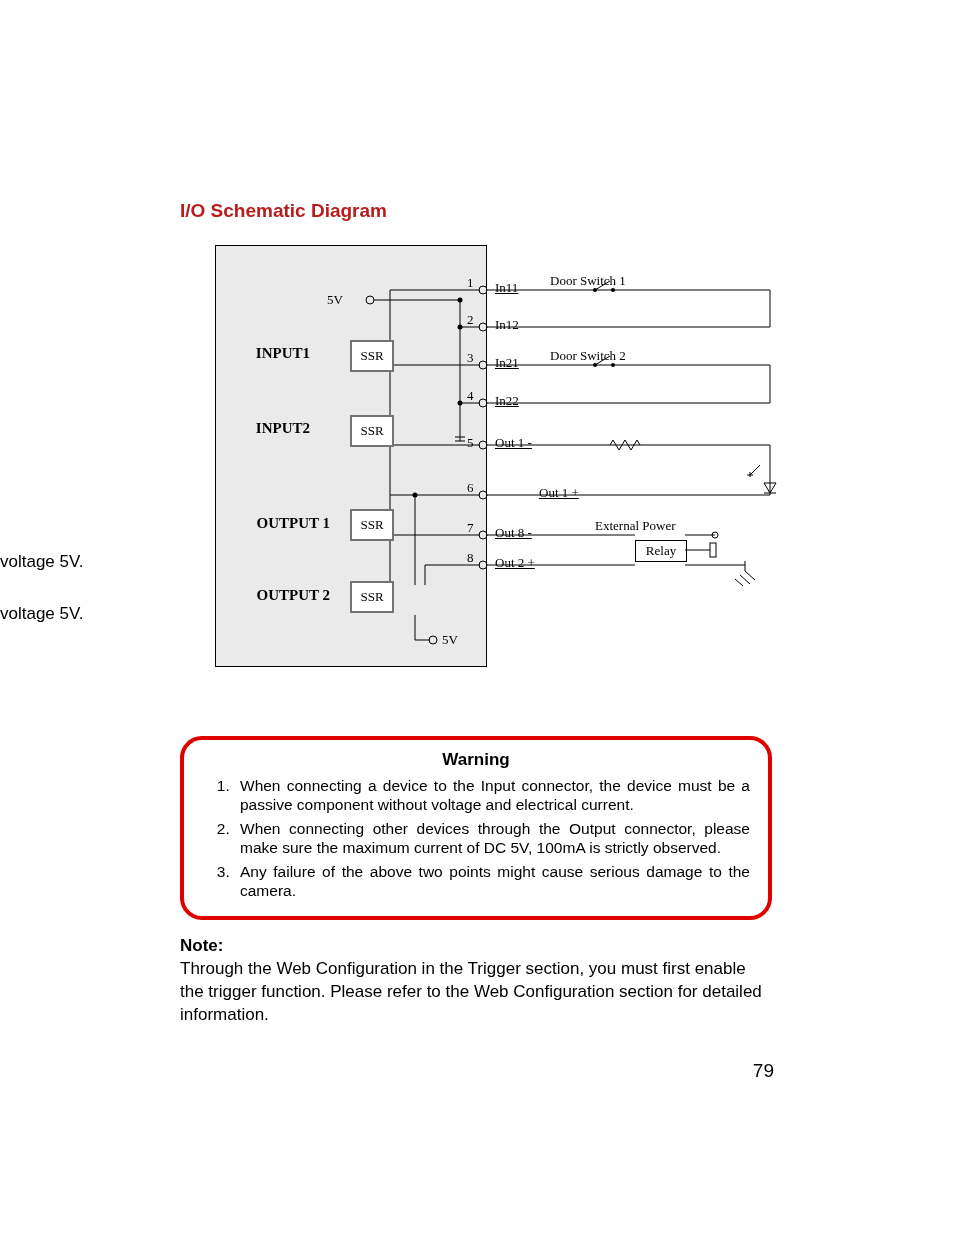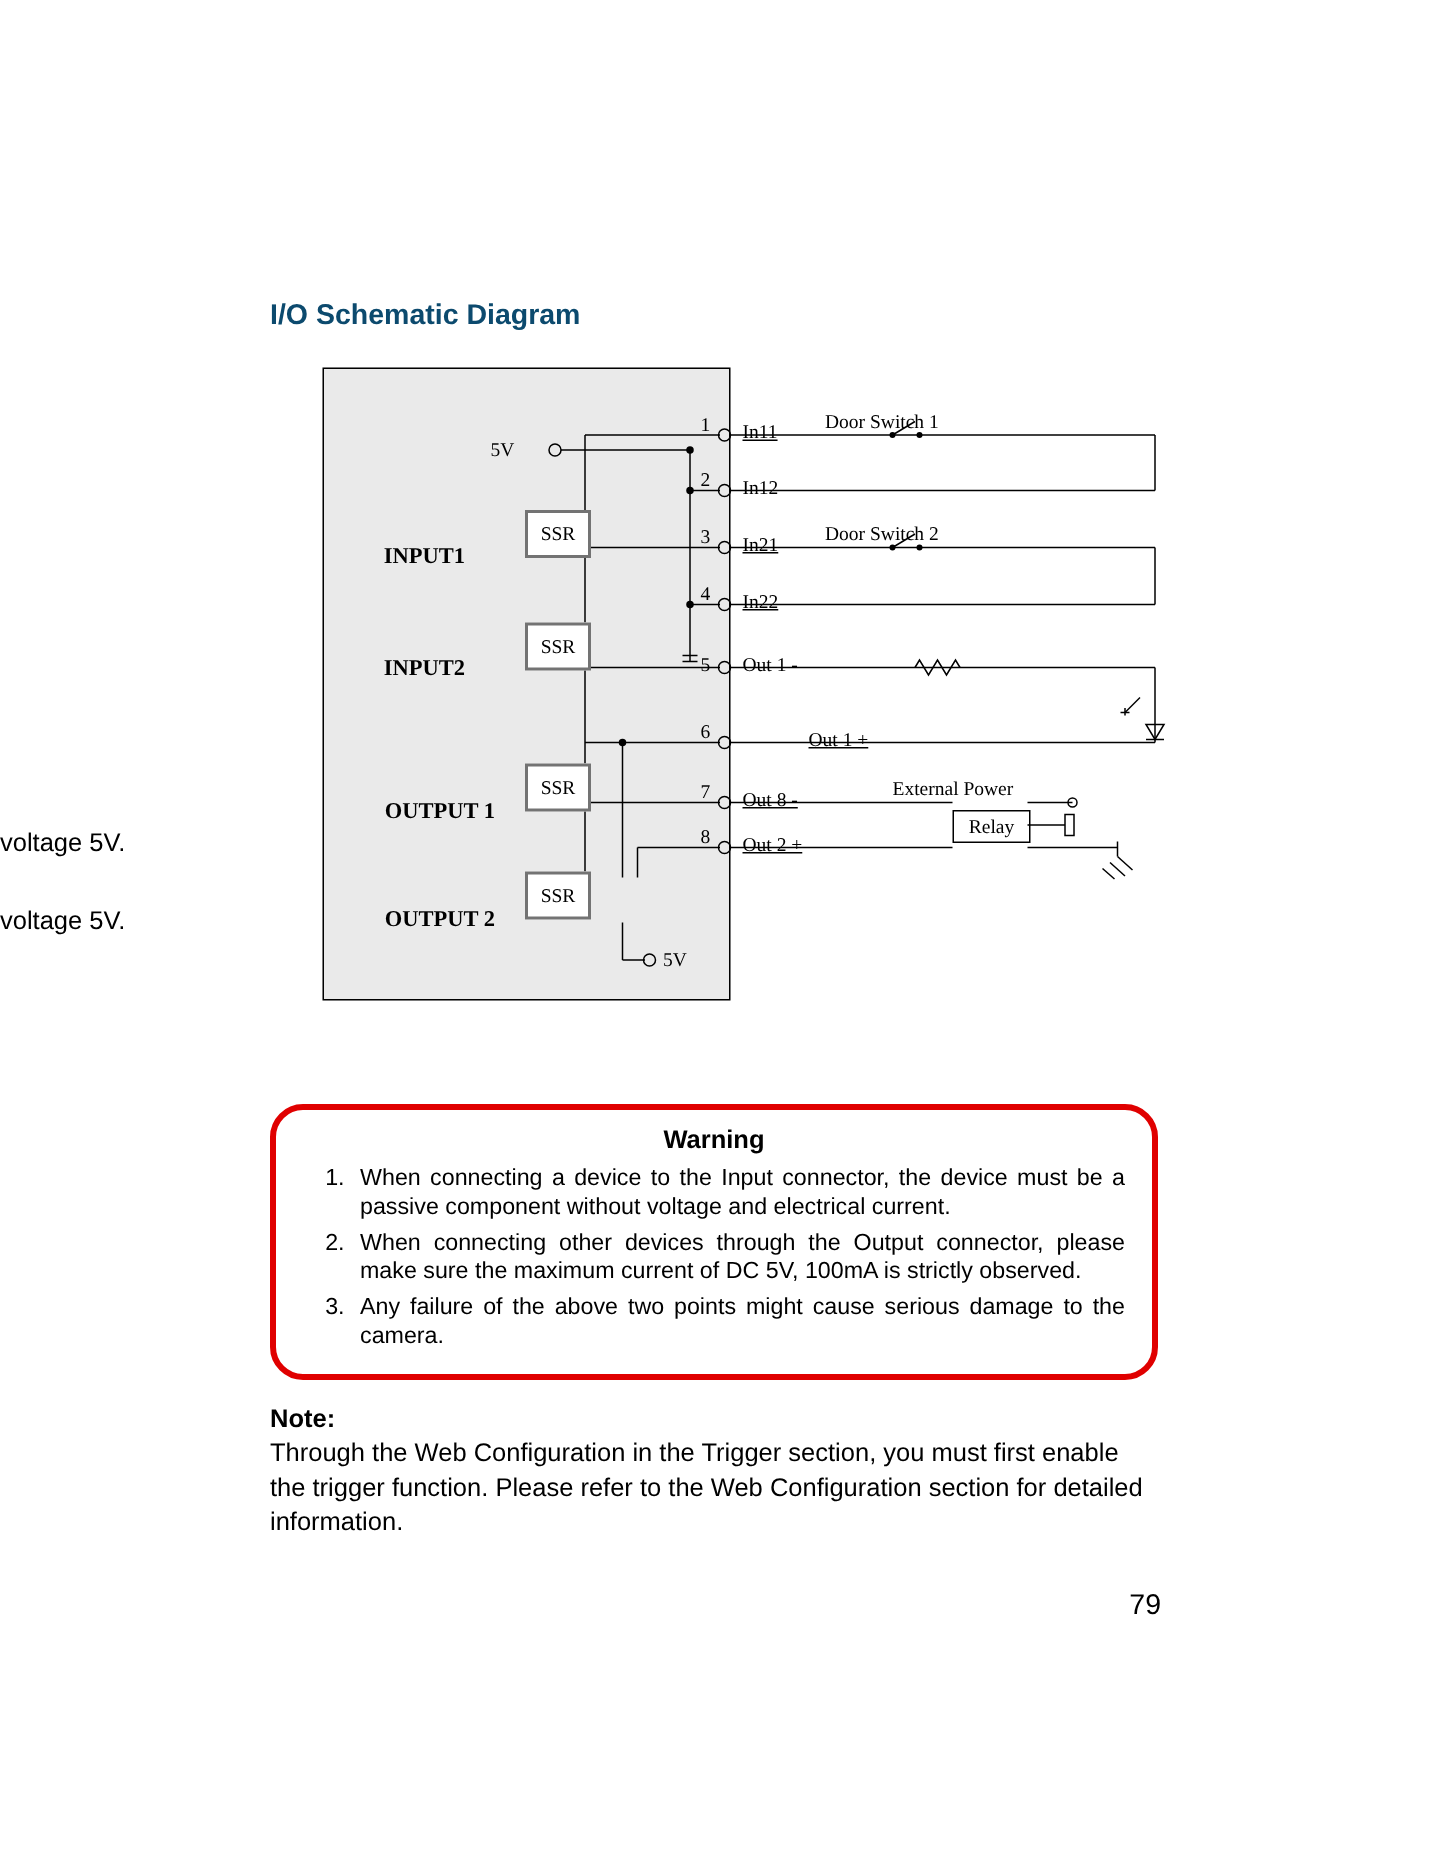--- a/index.html
+++ b/index.html
@@ -21,21 +21,21 @@
   }
   .side-text {
     position: absolute;
     left: 0;
     font-size: 17px;
   }
   .heading {
     position: absolute;
     left: 180px;
     top: 200px;
-    color: #0c4a6e;
+    color: #b91c1c;
     font-weight: bold;
     font-size: 19px;
   }
   .diagram-box {
     position: absolute;
     left: 215px;
     top: 245px;
     width: 558px;
     height: 420px;
   }
@@ -59,21 +59,20 @@
     display: flex;
     align-items: center;
     justify-content: center;
   }
   .io-label {
     position: absolute;
     font-family: "Times New Roman", serif;
     font-size: 15px;
     font-weight: bold;
     text-align: right;
-    margin-top: 18px;
   }
   .pin-num {
     position: absolute;
     font-family: "Times New Roman", serif;
     font-size: 13px;
   }
   .pin-label {
     position: absolute;
     font-family: "Times New Roman", serif;
     font-size: 13px;
@@ -267,21 +266,21 @@
     <div class="pin-num" style="left:252px; top:143px;">4</div>
     <div class="pin-num" style="left:252px; top:190px;">5</div>
     <div class="pin-num" style="left:252px; top:235px;">6</div>
     <div class="pin-num" style="left:252px; top:275px;">7</div>
     <div class="pin-num" style="left:252px; top:305px;">8</div>
 
     <div class="pin-label" style="left:280px; top:35px; text-decoration: underline;">In11</div>
     <div class="pin-label" style="left:280px; top:72px; ">In12</div>
     <div class="pin-label" style="left:280px; top:110px; text-decoration: underline;">In21</div>
     <div class="pin-label" style="left:280px; top:148px; text-decoration: underline;">In22</div>
-    <div class="pin-label" style="left:280px; top:190px; ">Out 1 -</div>
+    <div class="pin-label" style="left:280px; top:190px; text-decoration: underline;">Out 1 -</div>
     <div class="pin-label" style="left:280px; top:240px; text-decoration: underline; margin-left: 44px;">Out 1 +</div>
     <div class="pin-label" style="left:280px; top:280px; text-decoration: underline;">Out 8 -</div>
     <div class="pin-label" style="left:280px; top:310px; text-decoration: underline;">Out 2 +</div>
 
     <div class="ext-label" style="left:335px; top:28px;">Door Switch 1</div>
     <div class="ext-label" style="left:335px; top:103px;">Door Switch 2</div>
     <div class="ext-label" style="left:380px; top:273px;">External Power</div>
 
     <div class="relay-box" style="left:420px; top:295px; width:50px; height:20px;">Relay</div>
 

